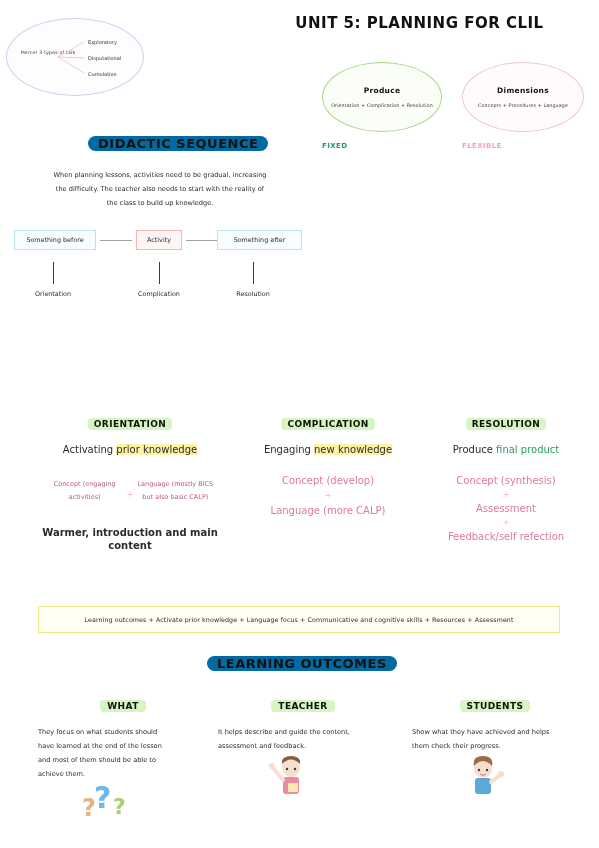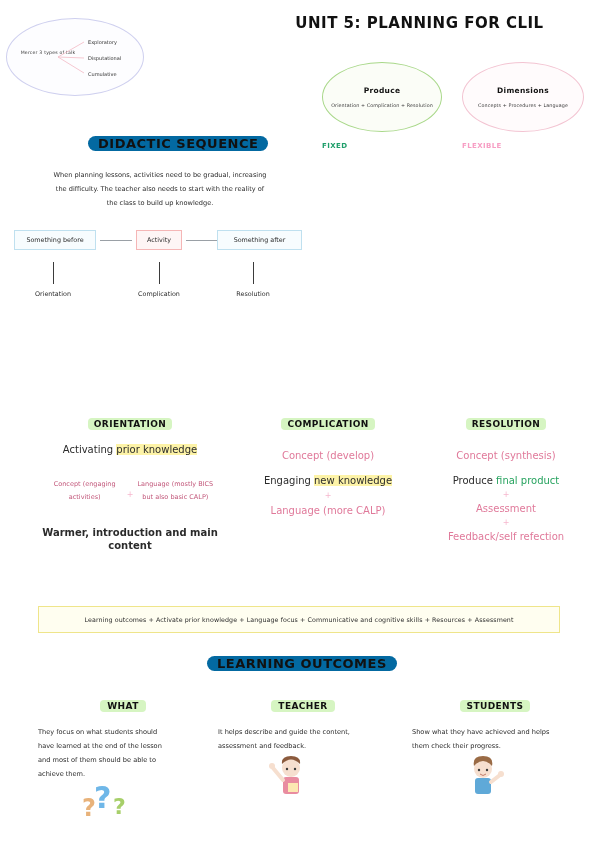--- a/index.html
+++ b/index.html
@@ -199,34 +199,34 @@
       <div class="cell">
         <div>Language (mostly BICS</div>
         <div>but also basic CALP)</div>
       </div>
     </div>
     <div class="col-line" style="margin-top:22px;font-weight:bold;">Warmer, introduction and main content</div>
   </div>
 
   <div class="col" style="left:248px; top:412px; width:160px;">
     <div class="col-title">COMPLICATION</div>
-    <div class="col-line pink-txt" style="margin-top:18px;">Concept (develop)</div>
     <div class="col-line" style="margin-top:12px;">
       <span>Engaging </span><span class="hl-yellow">new knowledge</span>
     </div>
+    <div class="col-line pink-txt" style="margin-top:18px;">Concept (develop)</div>
     <div class="plus" style="margin-top:4px;">+</div>
     <div class="col-line pink-txt" style="margin-top:4px;">Language (more CALP)</div>
   </div>
 
   <div class="col" style="left:426px; top:412px; width:160px;">
     <div class="col-title">RESOLUTION</div>
-    <div class="col-line pink-txt" style="margin-top:18px;">Concept (synthesis)</div>
     <div class="col-line" style="margin-top:12px;">
       <span>Produce </span><span class="hl-green-txt">final product</span>
     </div>
+    <div class="col-line pink-txt" style="margin-top:18px;">Concept (synthesis)</div>
     <div class="plus" style="margin-top:3px;">+</div>
     <div class="col-line pink-txt" style="margin-top:3px;">Assessment</div>
     <div class="plus" style="margin-top:3px;">+</div>
     <div class="col-line pink-txt" style="margin-top:3px;">Feedback/self refection</div>
   </div>
 
   <div class="banner">Learning outcomes + Activate prior knowledge + Language focus + Communicative and cognitive skills + Resources + Assessment</div>
 
   <div class="bubble-title hl" style="left:207px; top:656px; font-size:13px;">LEARNING OUTCOMES</div>
 

